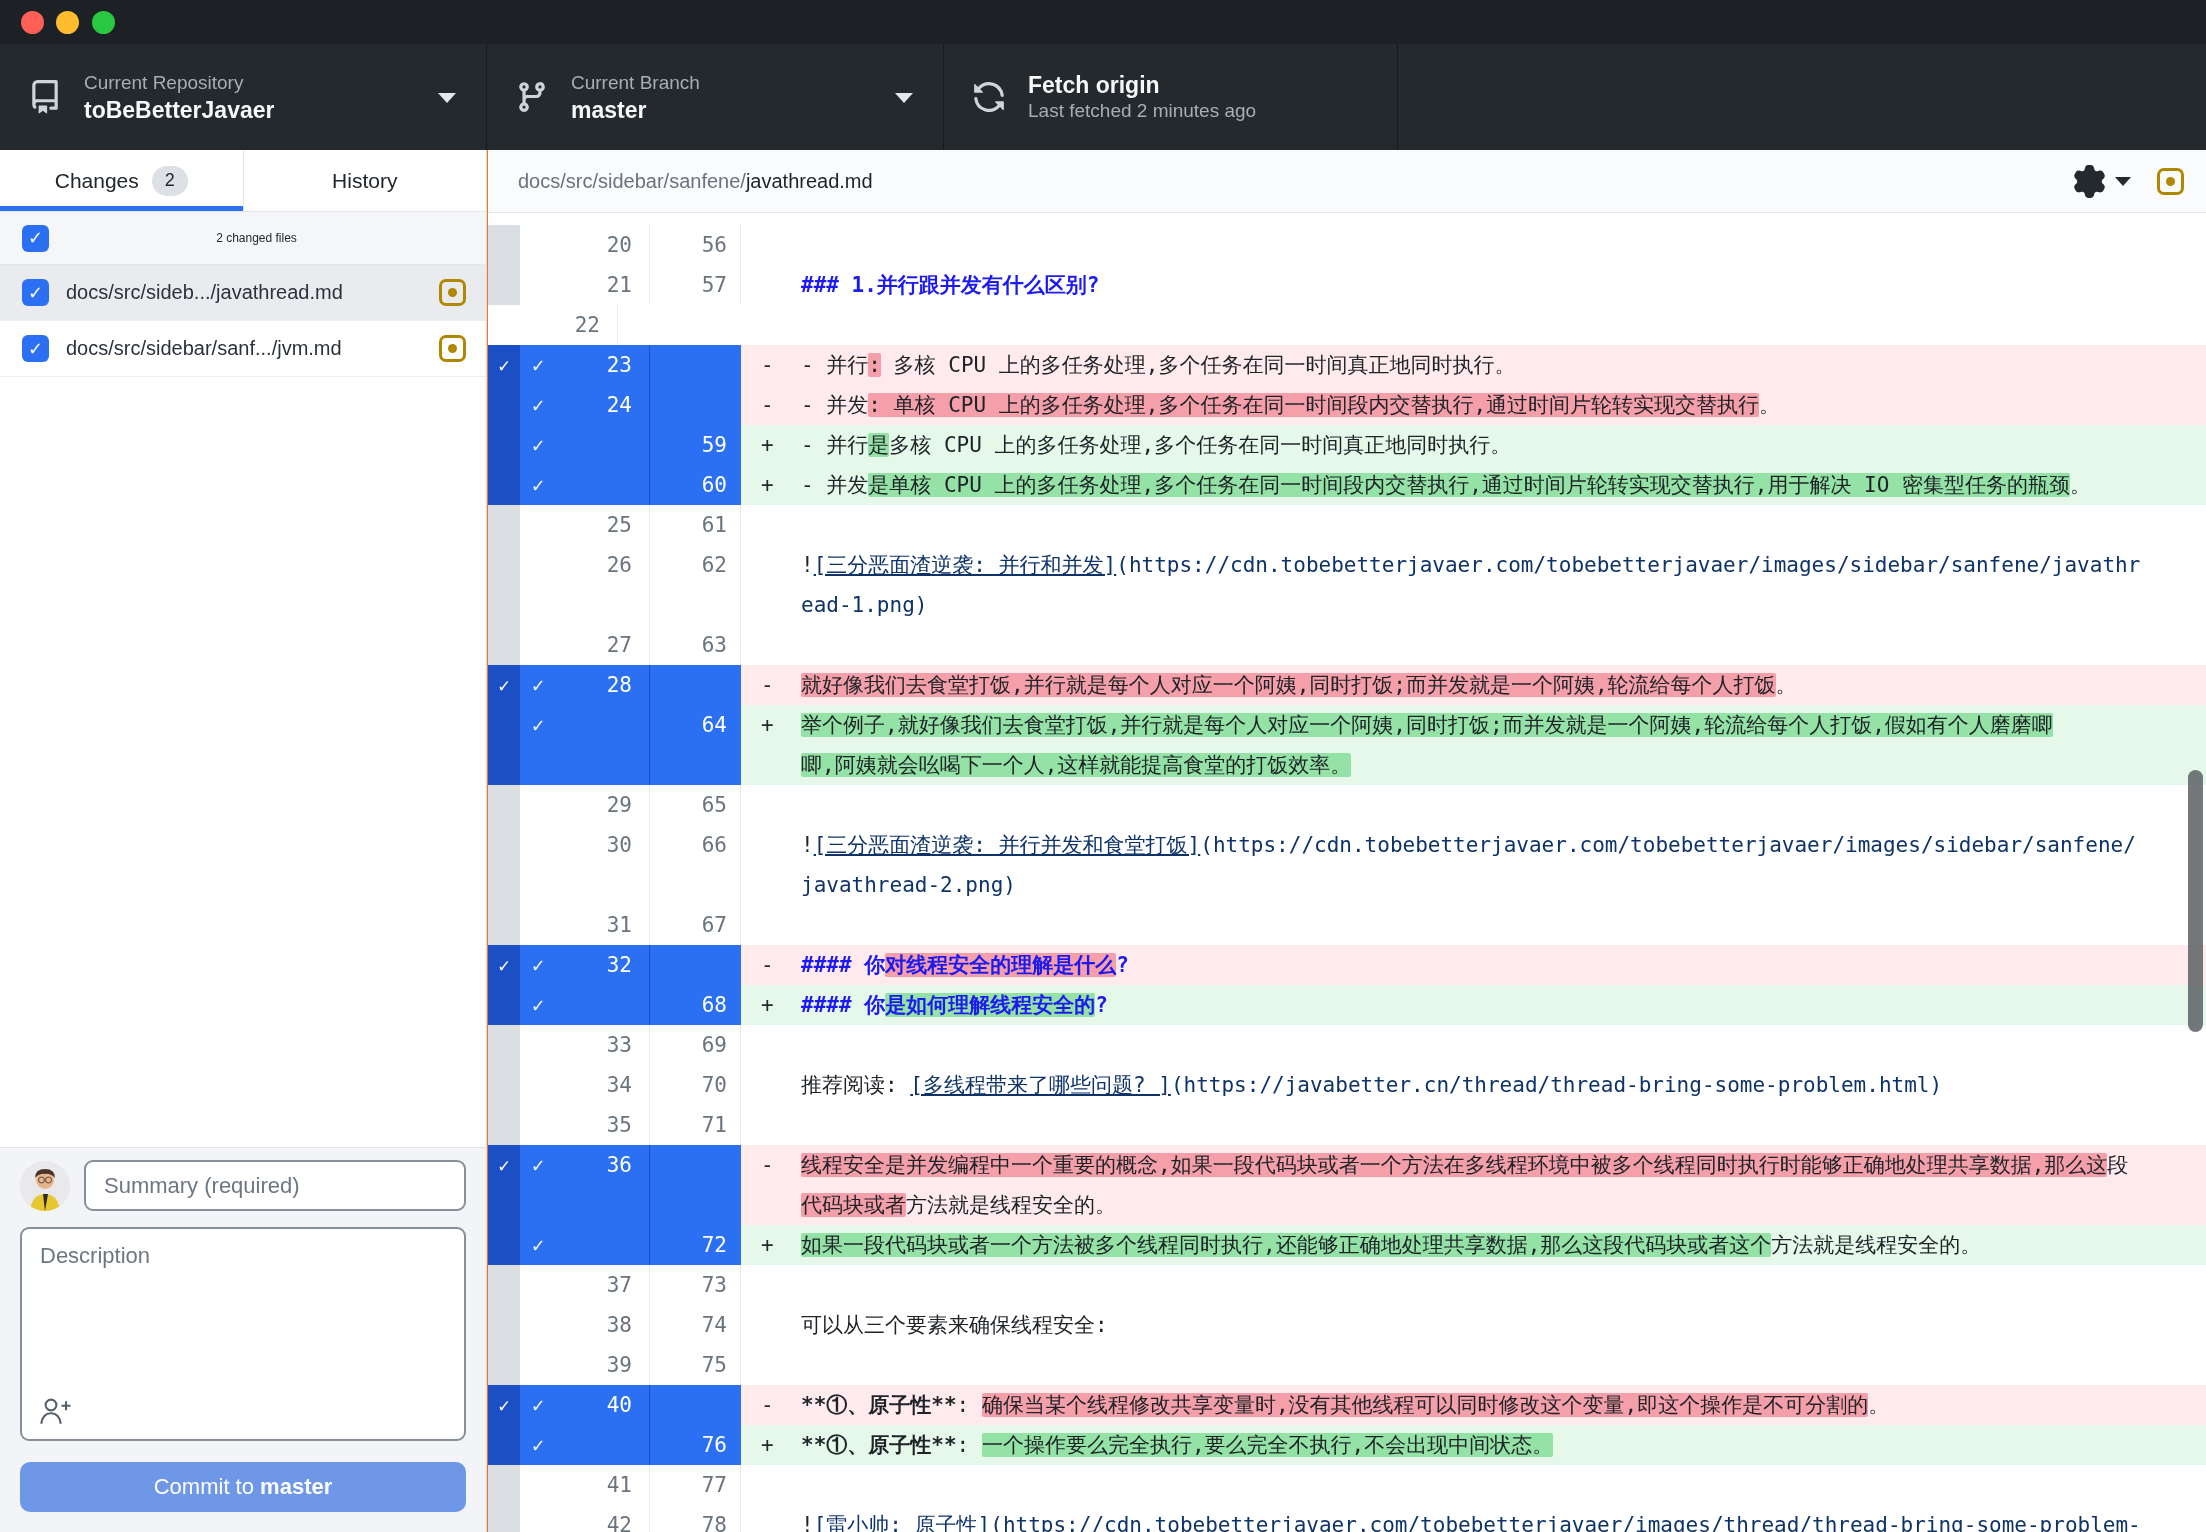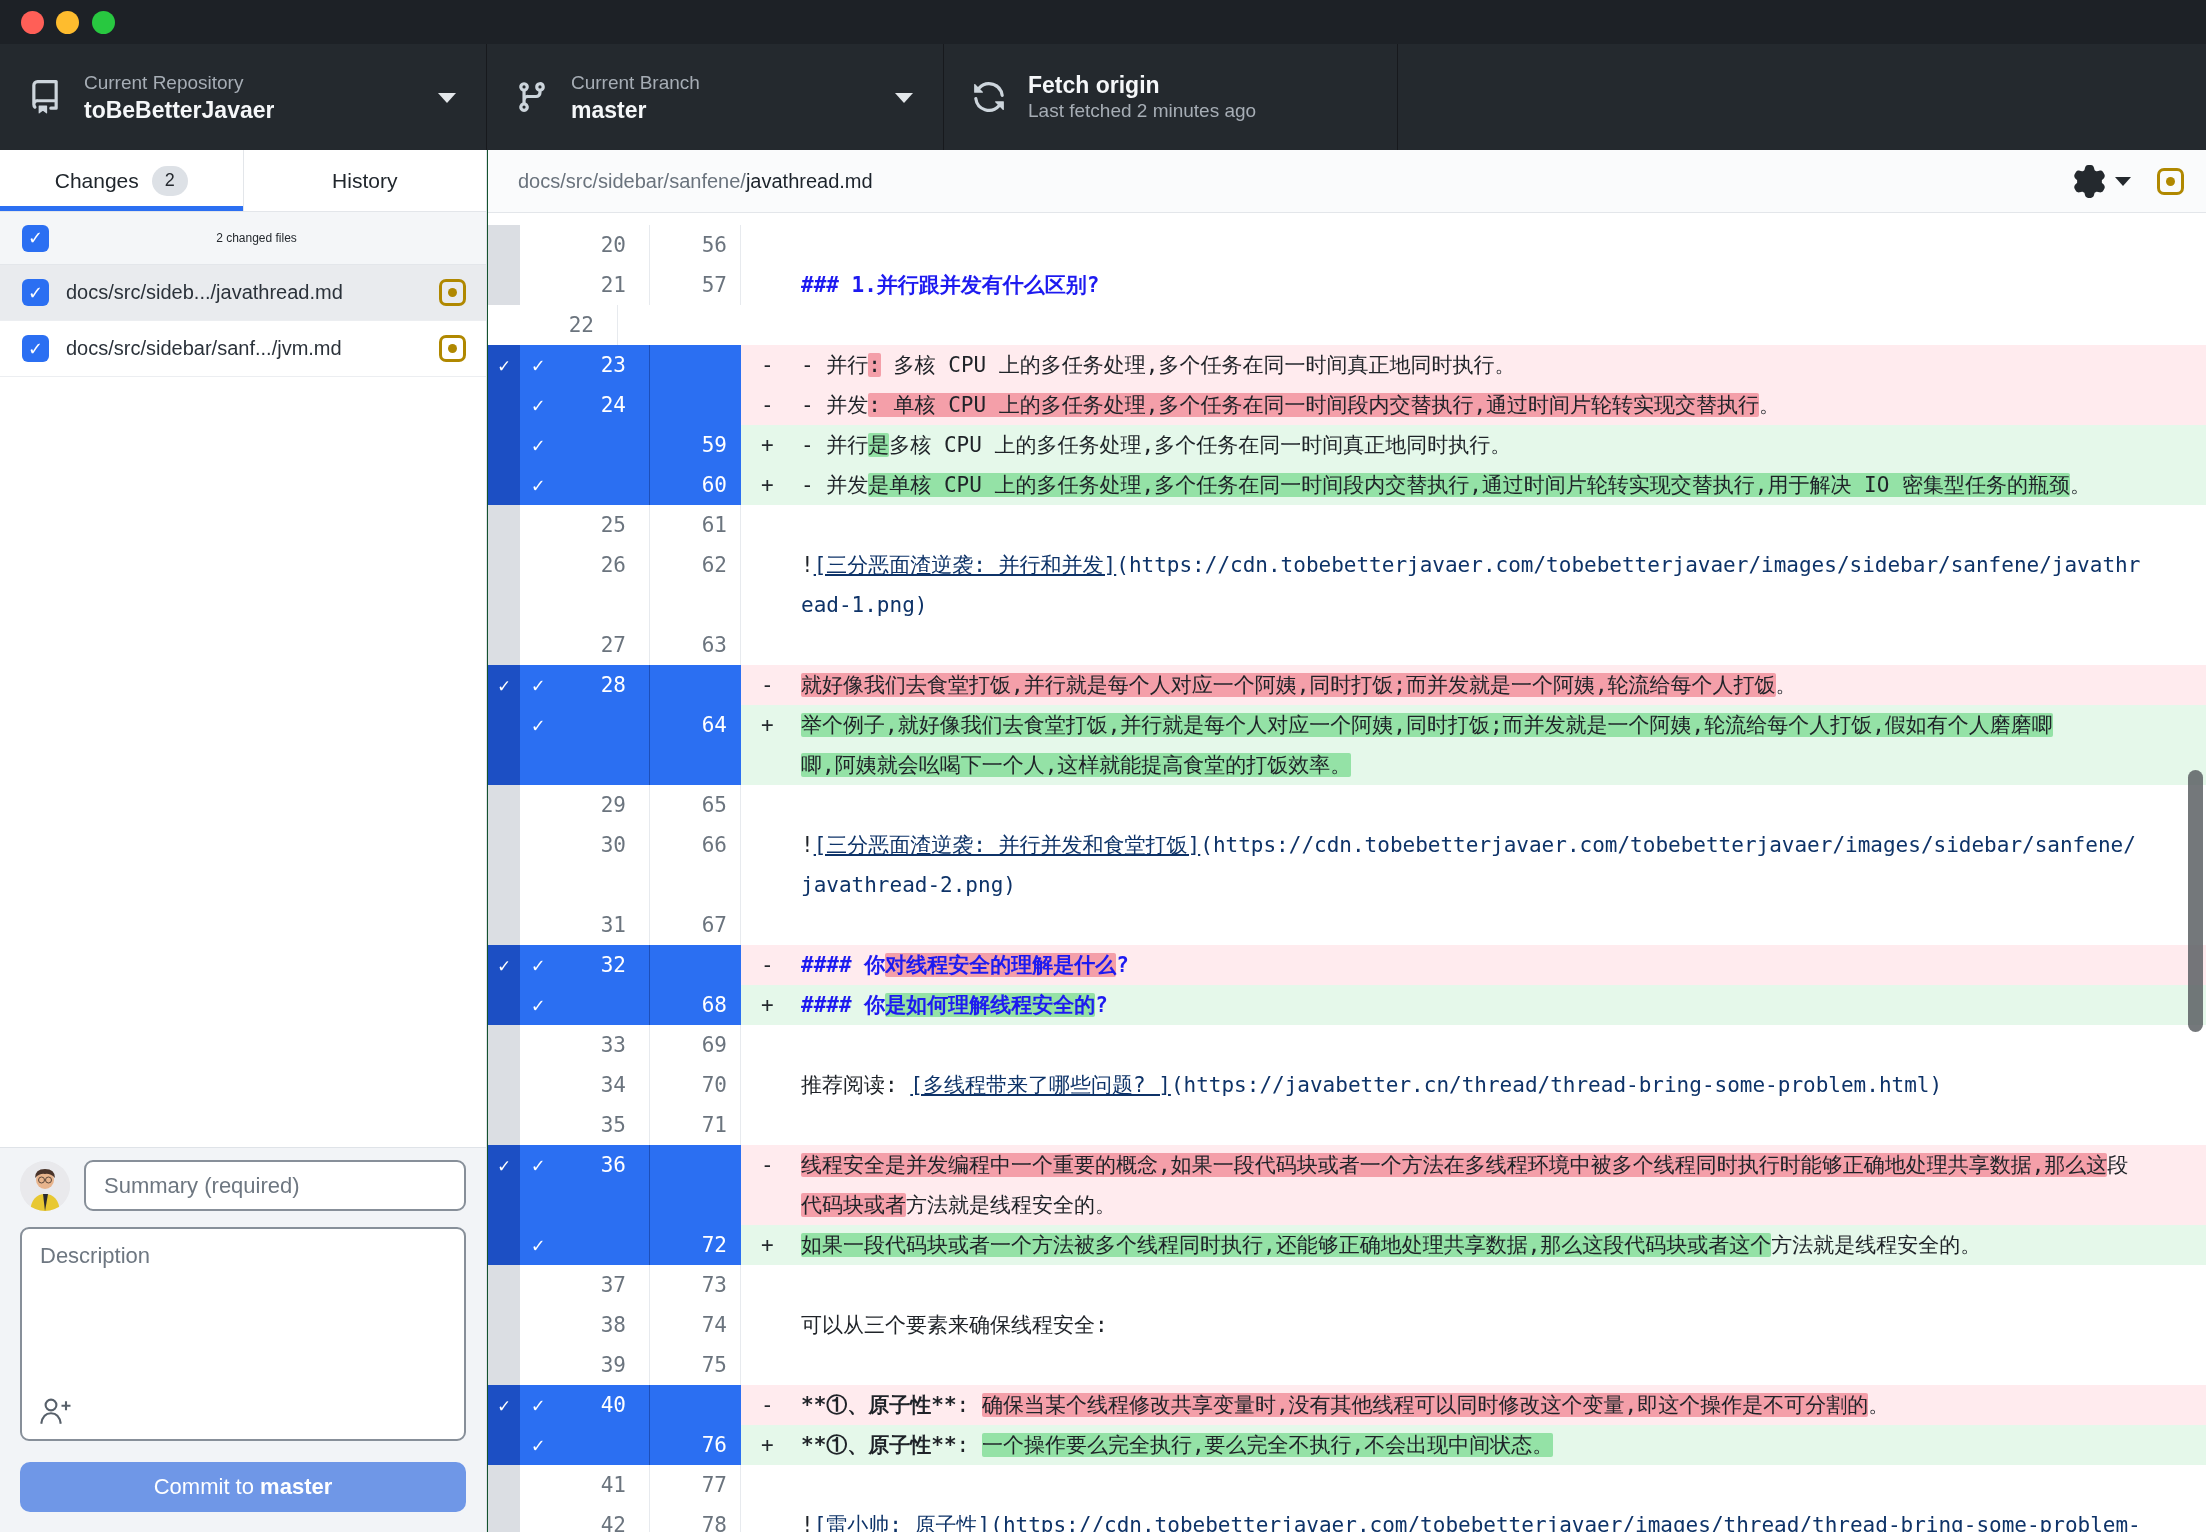--- a/index.html
+++ b/index.html
@@ -1,19 +1,19 @@
 <!DOCTYPE html>
 <html style="--accent: #2b6ff2; --strip: #1c4fc4; --del-bg: #ffebee; --del-hl: #f49fa9; --add-bg: #e5f8ea; --add-hl: #94e2a6; --kw: #1d1af0; --link: #0e3368; --modified: #b08800; --btn: #6f97e7;"><head>
 <meta charset="utf-8">
 <style>
   * { margin:0; padding:0; box-sizing:border-box; }
   html,body { background:#444; }
   #app {
     position:relative; width:2206px; height:1532px; overflow:hidden;
-    background:#14532d; font-family:"Liberation Sans","DejaVu Sans",sans-serif;
+    background:#f97316; font-family:"Liberation Sans","DejaVu Sans",sans-serif;
     -webkit-font-smoothing:antialiased;
   }
   
   .titlebar { position:absolute; left:0; top:0; width:100%; height:44px; background:#1d2126; }
   .tl { position:absolute; top:11px; width:23px; height:23px; border-radius:50%; }
   .tl.red { left:21px; background:#ff5f57; }
   .tl.yellow { left:56px; background:#febc2e; }
   .tl.green { left:92px; background:#28c840; }
   
   .toolbar { position:absolute; left:0; top:44px; width:100%; height:106px; background:#24292e; display:flex; }
@@ -66,21 +66,21 @@
   .hdr-right { position:absolute; right:22px; top:0; height:100%; display:flex; align-items:center; }
   .gear-btn { display:flex; align-items:center; margin-right:26px; }
   .gear-btn svg { width:33px; height:33px; fill:#24292e; }
   .gear-caret { margin-left:9px; width:0; height:0; border-left:8px solid transparent; border-right:8px solid transparent; border-top:9px solid #24292e; }
   
   .diff { position:absolute; left:488px; top:213px; right:0; bottom:0; overflow:hidden;
     font-family:"DejaVu Sans Mono","Liberation Mono",monospace; padding-top:12px; background:#fff; }
   .drow { display:flex; }
   .gcell { line-height:40px; font-size:21px; }
   .g-strip { width:32px; flex:none; background:#dbdee3; color:#fff; text-align:center; font-size:19px; }
-  .g-old { width:130px; flex:none; position:relative; text-align:right; padding-right:24px; color:#6b747e; box-shadow:inset -1px 0 #e7eaee; }
+  .g-old { width:130px; flex:none; position:relative; text-align:right; padding-right:18px; color:#6b747e; box-shadow:inset -1px 0 #e7eaee; }
   .g-new { width:91px; flex:none; text-align:right; padding-right:14px; color:#6b747e; box-shadow:inset -1px 0 #e7eaee; }
   .drow.sel .g-strip { background:var(--strip); }
   .drow.sel .g-old, .drow.sel .g-new { background:var(--accent); color:#fff; }
   .drow.sel .g-old { box-shadow:inset -1px 0 rgba(10,40,120,.45); }
   .drow.sel .g-new { box-shadow:none; }
   .g-check { position:absolute; left:12px; top:0; color:#fff; font-size:20px; }
   .d-content { flex:1; position:relative; padding-left:60px; padding-right:50px; color:#1f2328; overflow:hidden; }
   .drow.del .d-content { background:var(--del-bg); }
   .drow.add .d-content { background:var(--add-bg); }
   .d-line { height:40px; line-height:40px; font-size:21px; white-space:pre; overflow:hidden; }

